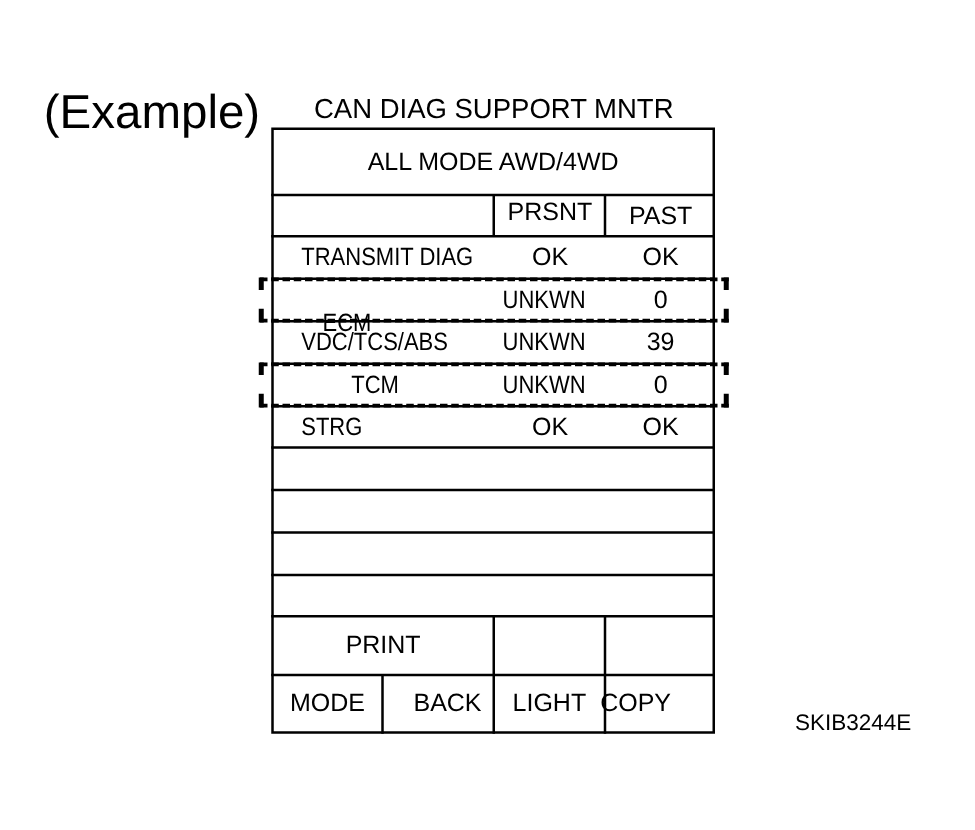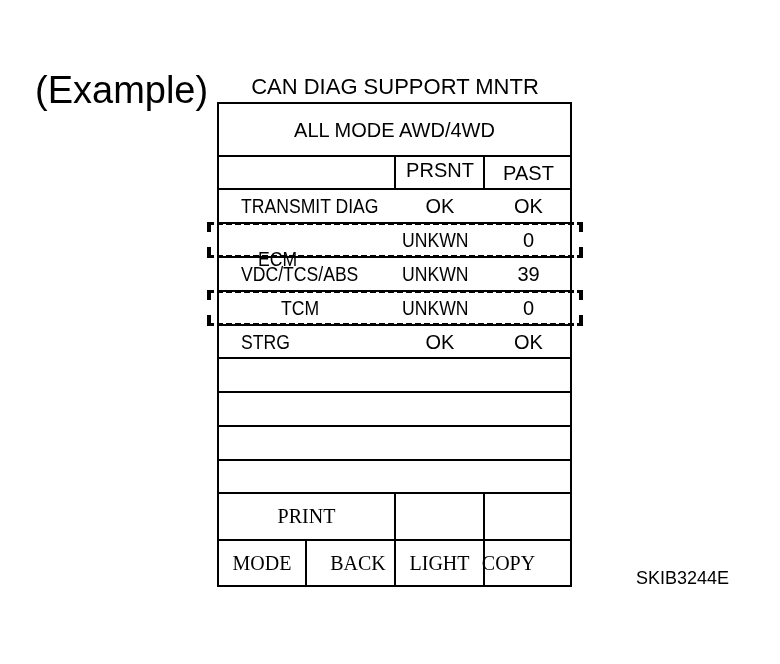--- a/index.html
+++ b/index.html
@@ -7,21 +7,21 @@
          font-family:"Liberation Sans", "DejaVu Sans", sans-serif; color:#000; }
   .abs { position:absolute; }
   .example { left:35px; top:70px; font-size:38px; line-height:40px; }
   .screen-title { left:217px; top:74px; width:356px; text-align:center; font-size:22px; line-height:26px; }
   .panel { left:217px; top:102px; width:355px; height:485px; border:2px solid #000; box-sizing:border-box; }
   .hline { position:absolute; left:217px; width:355px; height:2px; background:#000; }
   .vline { position:absolute; width:2px; background:#000; }
   .cell { position:absolute; display:flex; align-items:center; font-size:20px; white-space:nowrap; }
   .center { justify-content:center; }
   .left { justify-content:flex-start; padding-left:24px; box-sizing:border-box; }
-  .btn { cursor:pointer;font-family:Liberation Serif, serif; }
+  .btn { cursor:pointer; }
   .condensed { transform:scaleX(0.88); transform-origin:left center; display:inline-block; }
   .dash { position:absolute; left:208px; width:375px; height:0; border-top:3px dashed #000; }
   .bracket { position:absolute; width:4px; background:#000; }
   .code { left:636px; top:568px; font-size:18px; }
 </style>
 </head>
 <body>
 
 <div class="abs example">(Example)</div>
 <div class="abs screen-title">CAN DIAG SUPPORT MNTR</div>

